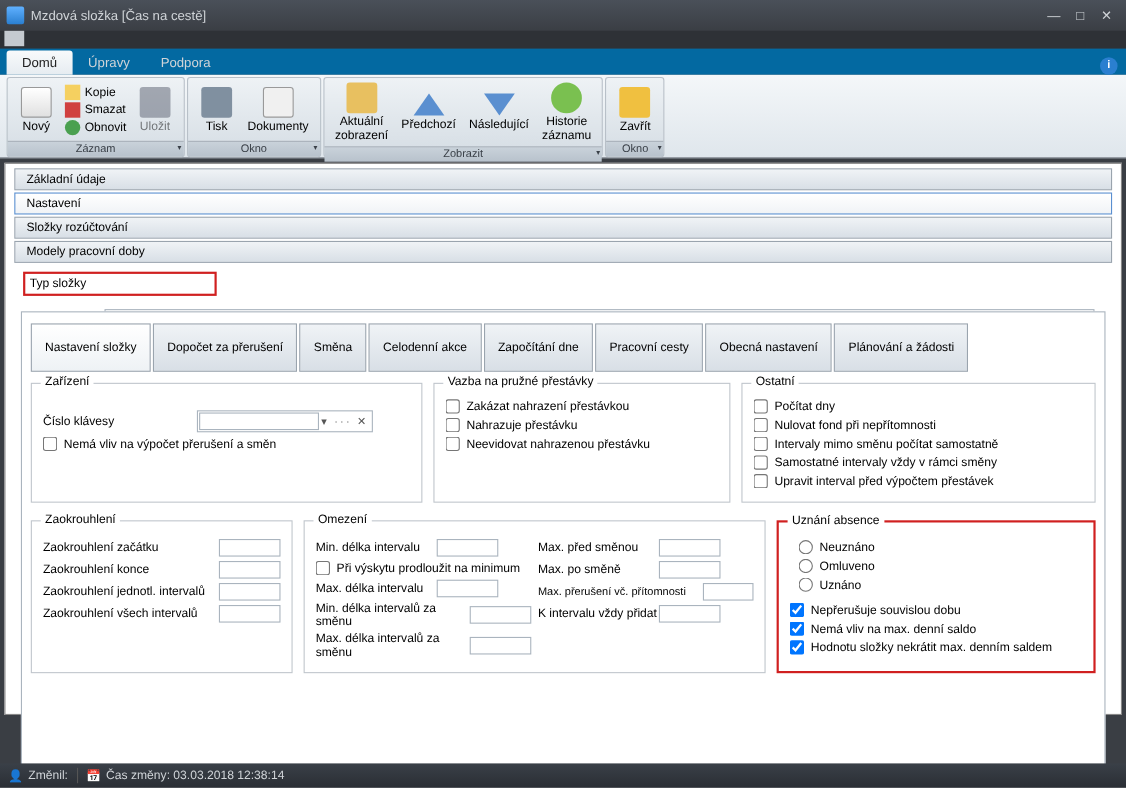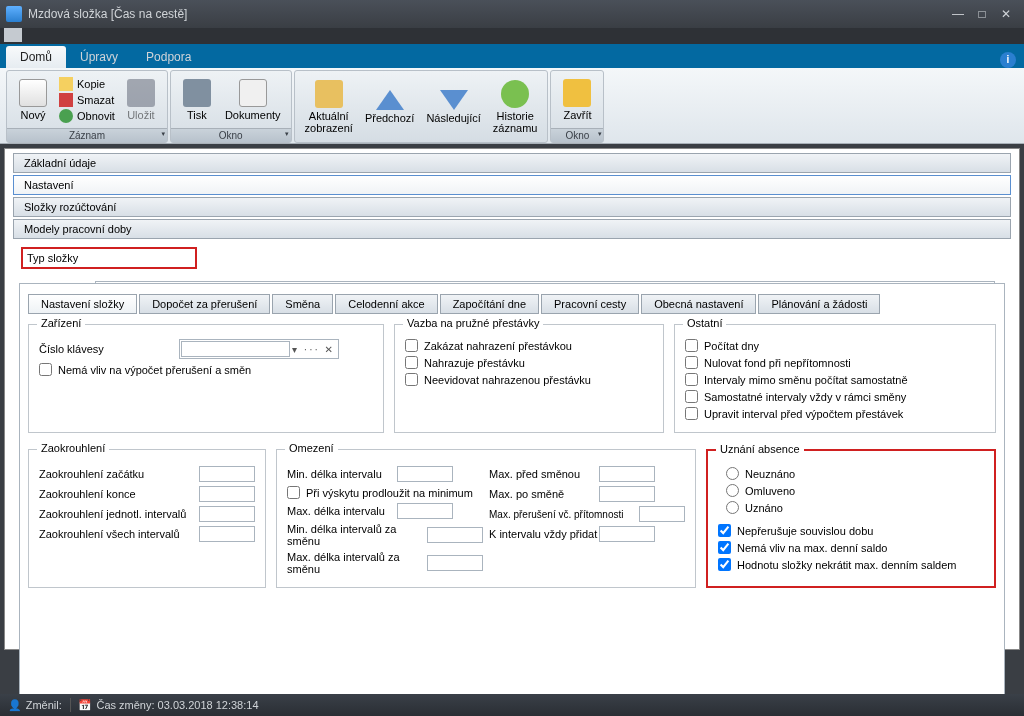--- a/index.html
+++ b/index.html
@@ -46,21 +46,21 @@
   .form-tab { background: linear-gradient(#f0f3f6, #d8dfe6); border: 1px solid #9aa4ae; padding: 3px 10px; font-size: 11px; cursor: pointer; }
   .form-tab.active { background: linear-gradient(#fff, #f0f3f6); border-color: #5a8fd0; }
 
   .type-row { display: flex; align-items: center; margin: 8px 0 12px 4px; border: 2px solid #d02020; padding: 3px 4px; width: 176px; position: relative; }
   .type-row label { margin-right: 8px; font-size: 11px; }
   .type-input { border: 1px solid #aab4be; padding: 2px 4px; font-size: 11px; background: #fff; position: absolute; left: 78px; width: 900px; }
   .real-type-wrap { position: relative; margin: 8px 0 12px 4px; height: 24px;}
 
   .sub-panel { border: 1px solid #aab4be; margin: 0 6px; padding: 10px 8px 8px 8px; background: #fff; height: 426px; position: relative; }
   .sub-tabs { display: flex; gap: 0; margin-bottom: 10px; }
-  .sub-tab { background: linear-gradient(#f0f3f6, #d8dfe6); border: 1px solid #9aa4ae; padding: 3px 12px; font-size: 11px; cursor: pointer; margin-right: 2px;}
+  .sub-tab { background: linear-gradient(#f0f3f6, #d8dfe6); border: 1px solid #9aa4ae; padding: 15px 12px; font-size: 11px; cursor: pointer; margin-right: 2px;}
   .sub-tab.active { background: linear-gradient(#fff, #eef2f5); }
 
   .groups-row { display: flex; gap: 10px; }
   .group { border: 1px solid #c0c6cc; padding: 8px 10px; flex: 1; position: relative; }
   .group.narrow1 { flex: 0 0 356px;}
   .group.narrow2 { flex: 0 0 270px;}
   .group-title { position: absolute; top: -8px; left: 8px; background: #fff; padding: 0 4px; font-size: 11px; color: #000; }
   .field-row { display: flex; align-items: center; margin-bottom: 4px; font-size: 11px; }
   .field-row label { flex: 0 0 140px; }
   .field-row input[type=text] { border: 1px solid #aab4be; padding: 1px 4px; font-size: 11px; width: 90px; }
@@ -159,20 +159,21 @@
       <div class="rbtn-large">
           <div class="ricon next"></div>
           <span>Následující</span>
         </div>
       <div class="rbtn-large">
           <div class="ricon hist"></div>
           <span style="white-space:pre-line">Historie
 záznamu</span>
         </div>
     </div>
+    <div class="ribbon-group-label">Zobrazit</div>
   </div>
   <div class="ribbon-group">
     <div class="ribbon-buttons">
       <div class="rbtn-large">
           <div class="ricon close"></div>
           <span>Zavřít</span>
         </div>
     </div>
     <div class="ribbon-group-label">Okno</div>
   </div>
@@ -201,21 +202,21 @@
       <div class="sub-tab">Celodenní akce</div>
       <div class="sub-tab">Započítání dne</div>
       <div class="sub-tab">Pracovní cesty</div>
       <div class="sub-tab">Obecná nastavení</div>
       <div class="sub-tab">Plánování a žádosti</div>
     </div>
 
     <div class="groups-row">
       <div class="group narrow1">
         <div class="group-title">Zařízení</div>
-        <div class="field-row" style="margin-top:6px;">
+        <div class="field-row" style="margin-top:16px;">
           <label>Číslo klávesy</label>
           <div class="combo">
             <input class="cinput" type="text" style="">
             <span class="cbtns">▾ ··· ✕</span>
           </div>
         </div>
         <div class="chk">
             <input type="checkbox" style="">
             <span>Nemá vliv na výpočet přerušení a směn</span>
           </div>

